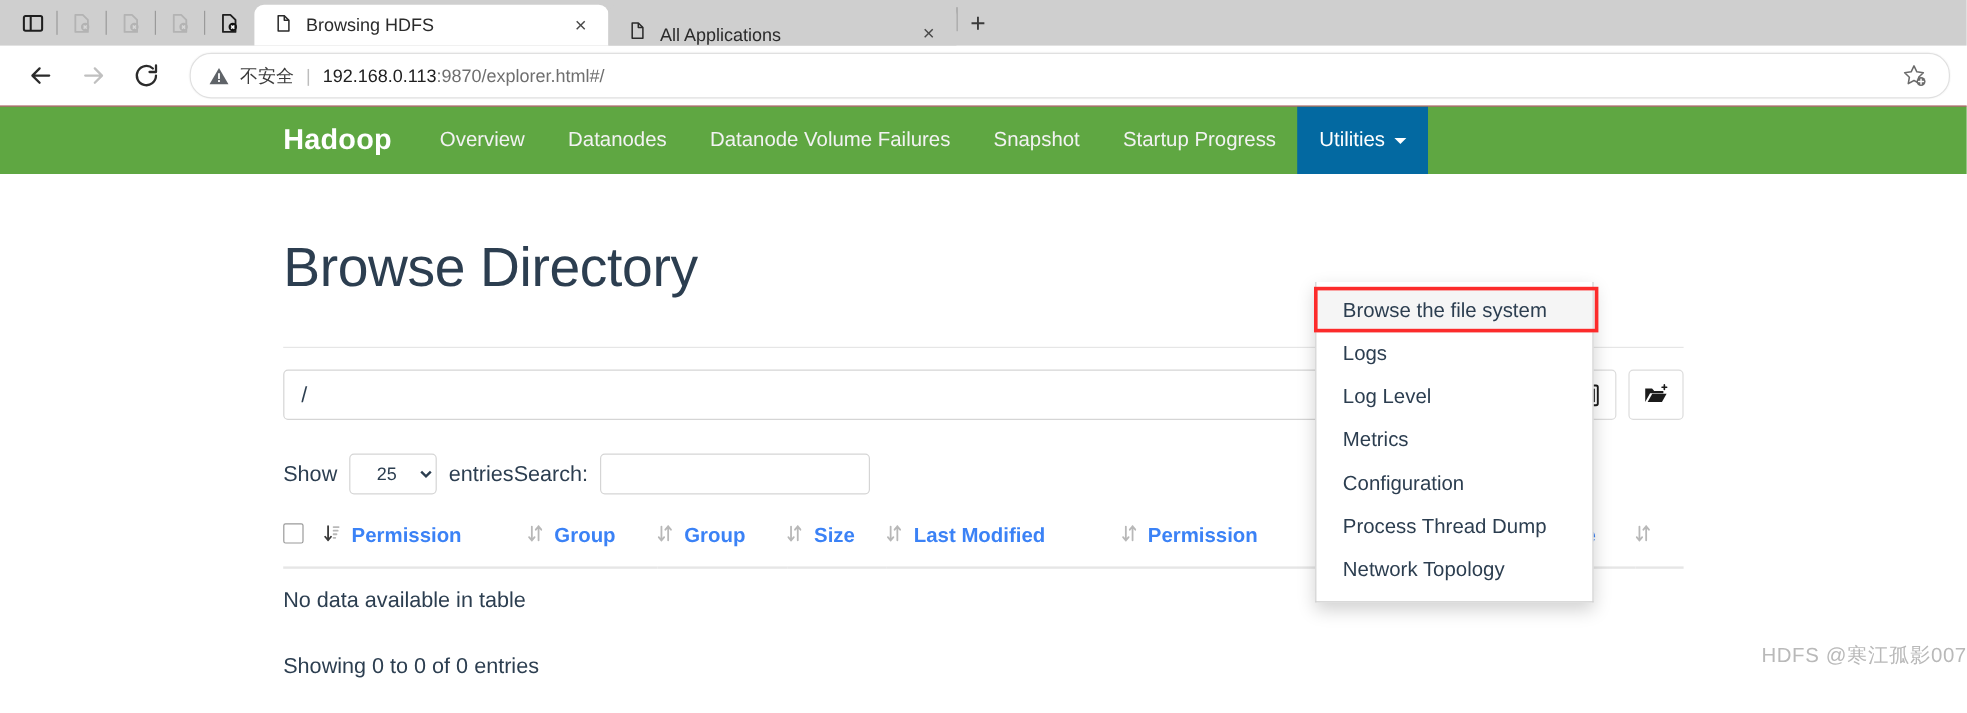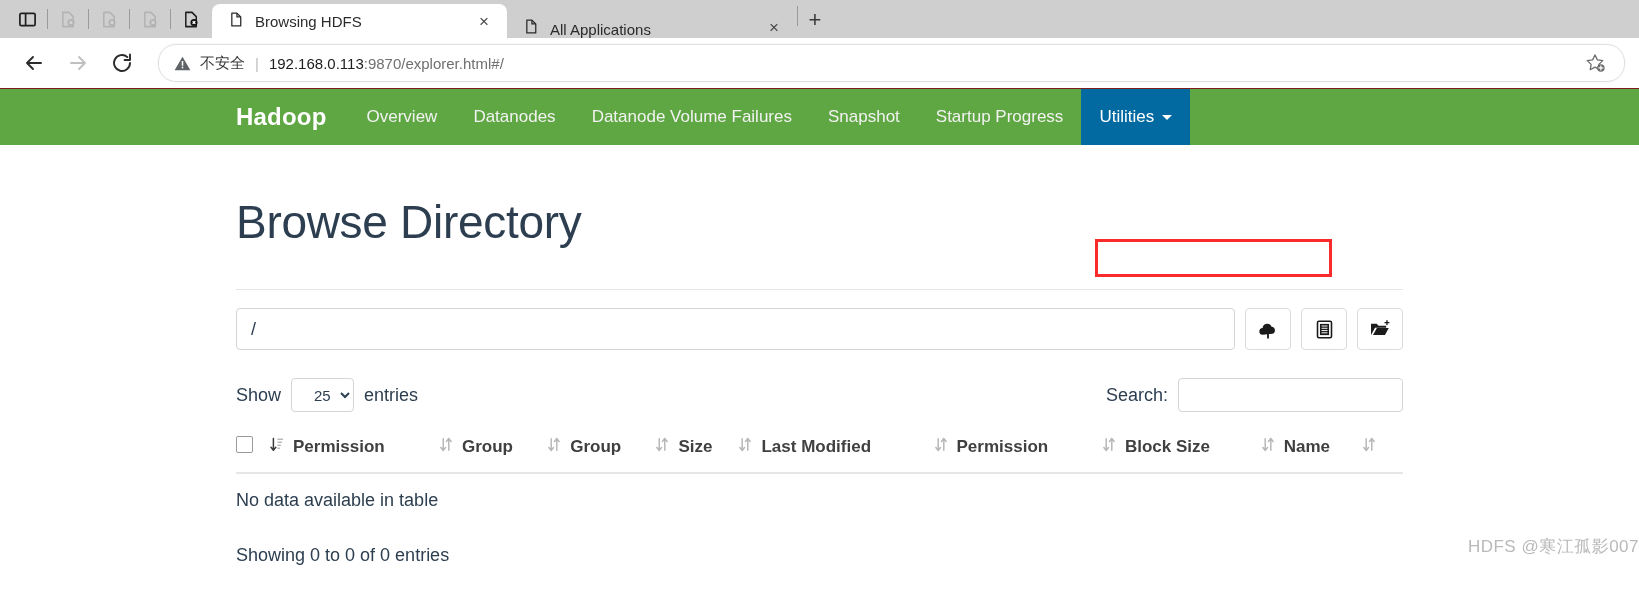--- a/index.html
+++ b/index.html
@@ -290,37 +290,36 @@
     background: #ffffff;
     display: flex;
     align-items: center;
     justify-content: center;
     box-sizing: border-box;
   }
 
   .controls-row {
     display: flex;
     align-items: center;
-    justify-content: space-between;
     margin-top: 28px;
   }
   .show-entries {
     display: flex;
     align-items: center;
     gap: 10px;
     font-size: 18px;
     color: #2c3e50;
   }
   .entries-select {
     height: 34px;
     border: 1px solid #d5d5d5;
     border-radius: 4px;
     font-size: 15px;
     color: #2c3e50;
-    padding: 0 6px 0 18px;
+    padding: 0 16px 0 18px;
     background: #fff;
     font-family: "Liberation Sans", sans-serif;
   }
   .search-box {
     display: flex;
     align-items: center;
     gap: 10px;
     font-size: 18px;
     color: #2c3e50;
   }
@@ -336,21 +335,21 @@
     background: #fff;
     font-family: "Liberation Sans", sans-serif;
   }
 
   .table-wrap { margin-top: 18px; }
   table.files { width: 100%; border-collapse: collapse; }
   table.files th {
     text-align: left;
     font-size: 17px;
     font-weight: bold;
-    color: #404040;
+    color: #3b82f6;
     padding: 6px 0 14px 0;
     border-bottom: 2px solid #e6e6e6;
     white-space: nowrap;
   }
   .th-inner { display: flex; align-items: center; gap: 10px; }
   .sorticon { flex: 0 0 auto; }
   table.files td {
     font-size: 18px;
     color: #2c3e50;
     padding: 16px 0 8px 0;
@@ -504,20 +503,29 @@
       <div class="nav-item">Datanode Volume Failures</div>
       <div class="nav-item">Snapshot</div>
       <div class="nav-item">Startup Progress</div>
       <div class="nav-item open">
         <span>Utilities</span>
         <span class="caret"></span>
       </div>
     </div>
   </div>
 
+  <div class="dropdown">
+    <div class="dropdown-item highlighted">Browse the file system</div>
+    <div class="dropdown-item">Logs</div>
+    <div class="dropdown-item">Log Level</div>
+    <div class="dropdown-item">Metrics</div>
+    <div class="dropdown-item">Configuration</div>
+    <div class="dropdown-item">Process Thread Dump</div>
+    <div class="dropdown-item">Network Topology</div>
+  </div>
   <div class="redbox"></div>
 
   <div class="content">
 
     <div class="page-title">Browse Directory</div>
 
     <hr class="hr">
 
     <div class="path-row">
       <input class="path-input" value="/" style="">

